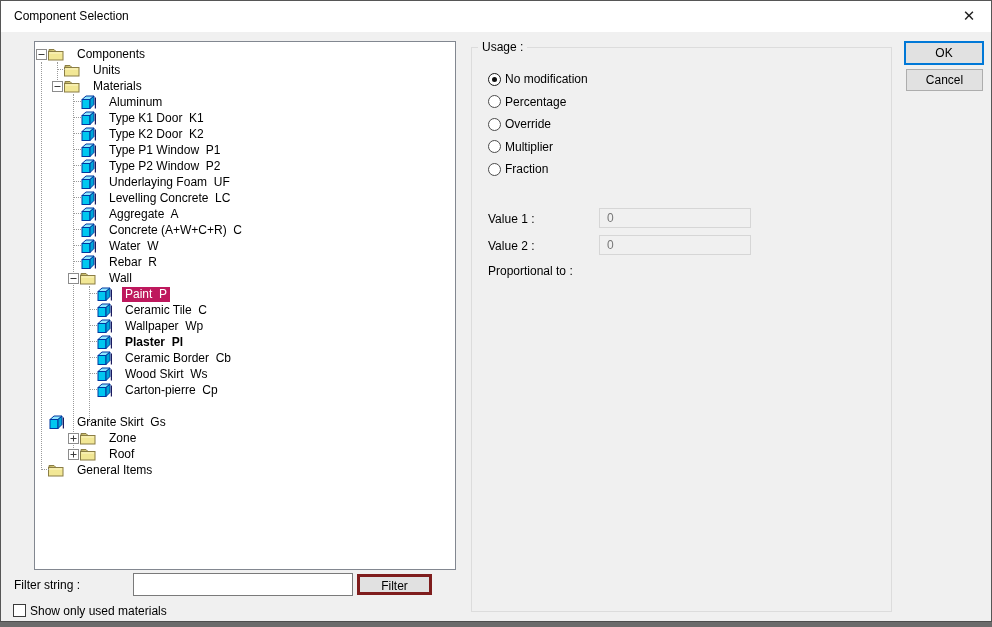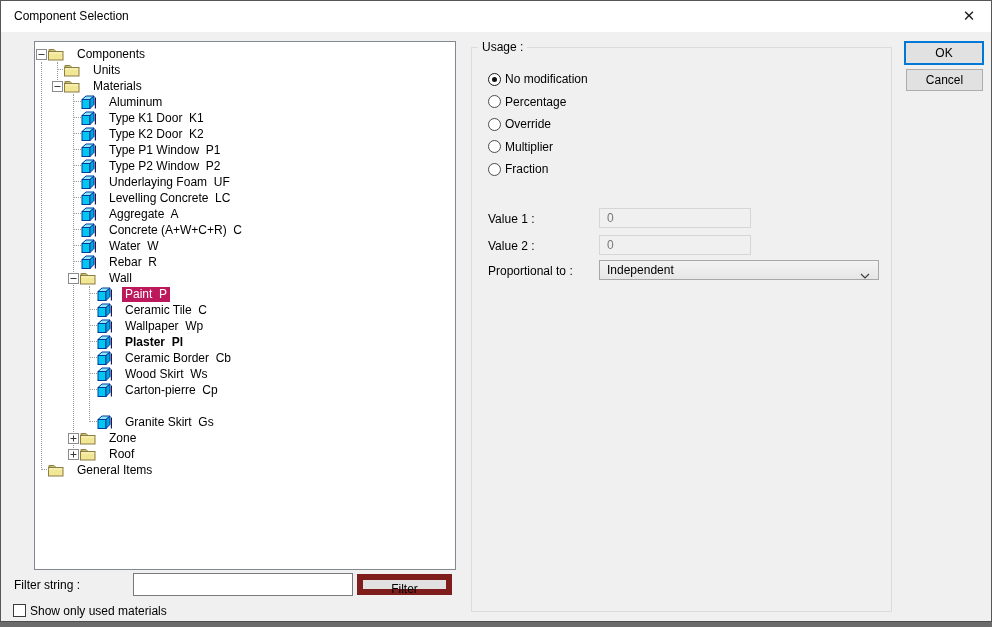--- a/index.html
+++ b/index.html
@@ -20,21 +20,21 @@
   .slot { width:13px; height:16px; position:relative; flex:0 0 13px; display:flex; align-items:center; justify-content:center; }
   .ticon { width:16px; height:16px; flex:0 0 16px; display:flex; align-items:center; justify-content:center; }
   .tlabel { padding:0 3px; margin-left:10px; line-height:15px; }
   .tlabel.sel { background:#be185d; color:#ffffff; }
   .rail { position:absolute; width:1px; border-left:1px dotted #9a9a9a; }
   .stub { position:absolute; height:1px; border-top:1px dotted #9a9a9a; }
 
   
   .filter-label { position:absolute; left:13px; top:577px; }
   .filter-input { position:absolute; left:132px; top:572px; width:220px; height:23px; border:1px solid #7a7a7a; background:#ffffff; font-family:"Liberation Sans",sans-serif; font-size:12px; padding:0 4px; }
-  .filter-btn { position:absolute; left:356px; top:573px; width:95px; height:21px; background:#e1e1e1; border:6px solid #7f1d1d; font-family:"Liberation Sans",sans-serif; font-size:12px; text-align:center; line-height:19px; }
+  .filter-btn { position:absolute; left:356px; top:573px; width:75px; height:21px; background:#e1e1e1; border:3px solid #7f1d1d; font-family:"Liberation Sans",sans-serif; font-size:12px; text-align:center; line-height:19px; }
   .checkbox { position:absolute; left:12px; top:603px; width:13px; height:13px; border:1px solid #3b3b3b; background:#ffffff; }
   .checkbox-label { position:absolute; left:29px; top:603px; }
 
   
   .usage-group { position:absolute; left:470px; top:46px; width:421px; height:565px; border:1px solid #dcdcdc; }
   .usage-title { position:absolute; left:477px; top:39px; background:#f0f0f0; padding:0 4px; }
   .radio-row { position:absolute; left:487px; display:flex; align-items:center; height:14px; }
   .radio { width:13px; height:13px; border-radius:50%; background:#fff; border:1px solid #4c4c4c; position:relative; flex:0 0 13px; }
   .radio.on { border-color:#1a1a1a; }
   .radio.on::after { content:""; position:absolute; left:3px; top:3px; width:5px; height:5px; border-radius:50%; background:#111; }
@@ -194,21 +194,21 @@
               <rect x="2" y="4.5" width="8" height="9" fill="#00c8f0" stroke="#0038a0" stroke-width="1"></rect>
               <polygon points="10,4.5 14,1 14,9.5 10,13.5" fill="#00a6d8" stroke="#0038a0" stroke-width="1"></polygon>
               <rect x="14.8" y="2.5" width="1.2" height="11" fill="#1a1a5e"></rect>
             </svg></span><span class="tlabel">Wood Skirt  Ws</span></div>
         <div class="trow" style="top: 340px; padding-left: 48px;"><div class="stub" style="left: 54px; top: 7px; width: 8px;"></div><span class="slot"></span><span class="ticon"><svg width="16" height="15" viewBox="0 0 16 15">
               <polygon points="2,4.5 6,1 14,1 10,4.5" fill="#8fe6ff" stroke="#0038a0" stroke-width="1"></polygon>
               <rect x="2" y="4.5" width="8" height="9" fill="#00c8f0" stroke="#0038a0" stroke-width="1"></rect>
               <polygon points="10,4.5 14,1 14,9.5 10,13.5" fill="#00a6d8" stroke="#0038a0" stroke-width="1"></polygon>
               <rect x="14.8" y="2.5" width="1.2" height="11" fill="#1a1a5e"></rect>
             </svg></span><span class="tlabel">Carton-pierre  Cp</span></div>
-        <div class="trow" style="top: 372px; padding-left: 48px;"><div class="stub" style="left: 54px; top: 7px; width: 8px;"></div><span class="slot"></span><span class="ticon"><svg width="16" height="15" viewBox="0 0 16 15">
+        <div class="trow" style="top: 372px; "><div class="stub" style="left: 54px; top: 7px; width: 8px;"></div><span class="slot"></span><span class="ticon"><svg width="16" height="15" viewBox="0 0 16 15">
               <polygon points="2,4.5 6,1 14,1 10,4.5" fill="#8fe6ff" stroke="#0038a0" stroke-width="1"></polygon>
               <rect x="2" y="4.5" width="8" height="9" fill="#00c8f0" stroke="#0038a0" stroke-width="1"></rect>
               <polygon points="10,4.5 14,1 14,9.5 10,13.5" fill="#00a6d8" stroke="#0038a0" stroke-width="1"></polygon>
               <rect x="14.8" y="2.5" width="1.2" height="11" fill="#1a1a5e"></rect>
             </svg></span><span class="tlabel">Granite Skirt  Gs</span></div>
         <div class="trow" style="top: 388px; padding-left: 32px;"><span class="slot"><svg width="11" height="11" viewBox="0 0 11 11">
               <rect x="0.5" y="0.5" width="10" height="10" fill="#fff" stroke="#8c8c8c"></rect>
               <line x1="2.5" y1="5.5" x2="8.5" y2="5.5" stroke="#3c3c3c" stroke-width="1"></line>
               <line x1="5.5" y1="2.5" x2="5.5" y2="8.5" stroke="#3c3c3c" stroke-width="1"></line>
             </svg></span><span class="ticon"><svg width="16" height="14" viewBox="0 0 16 14">
@@ -256,28 +256,20 @@
           <span class="radio-label">Fraction</span>
         </div>
       </div>
 
     <div class="field-label" style="top:211px;">Value 1 :</div>
     <input class="val-input" style="top: 207px;" disabled="" value="0">
     <div class="field-label" style="top:238px;">Value 2 :</div>
     <input class="val-input" style="top: 234px;" disabled="" value="0">
 
     <div class="field-label" style="top:263px;">Proportional to :</div>
-    <div class="combo">
-      <span>Independent</span>
-      <span class="combo-chevron">
-        <svg width="10" height="6" viewBox="0 0 10 6">
-            <polyline points="1,1 5,5 9,1" fill="none" stroke="#3c3c3c" stroke-width="1.2"></polyline>
-          </svg>
-      </span>
-    </div>
 
     <div class="ok-btn">OK</div>
     <div class="cancel-btn">Cancel</div>
 
     <div class="filter-label">Filter string :</div>
     <input class="filter-input" value="" style="">
     <div class="filter-btn">Filter</div>
 
     <div class="checkbox"></div>
     <div class="checkbox-label">Show only used materials</div>

